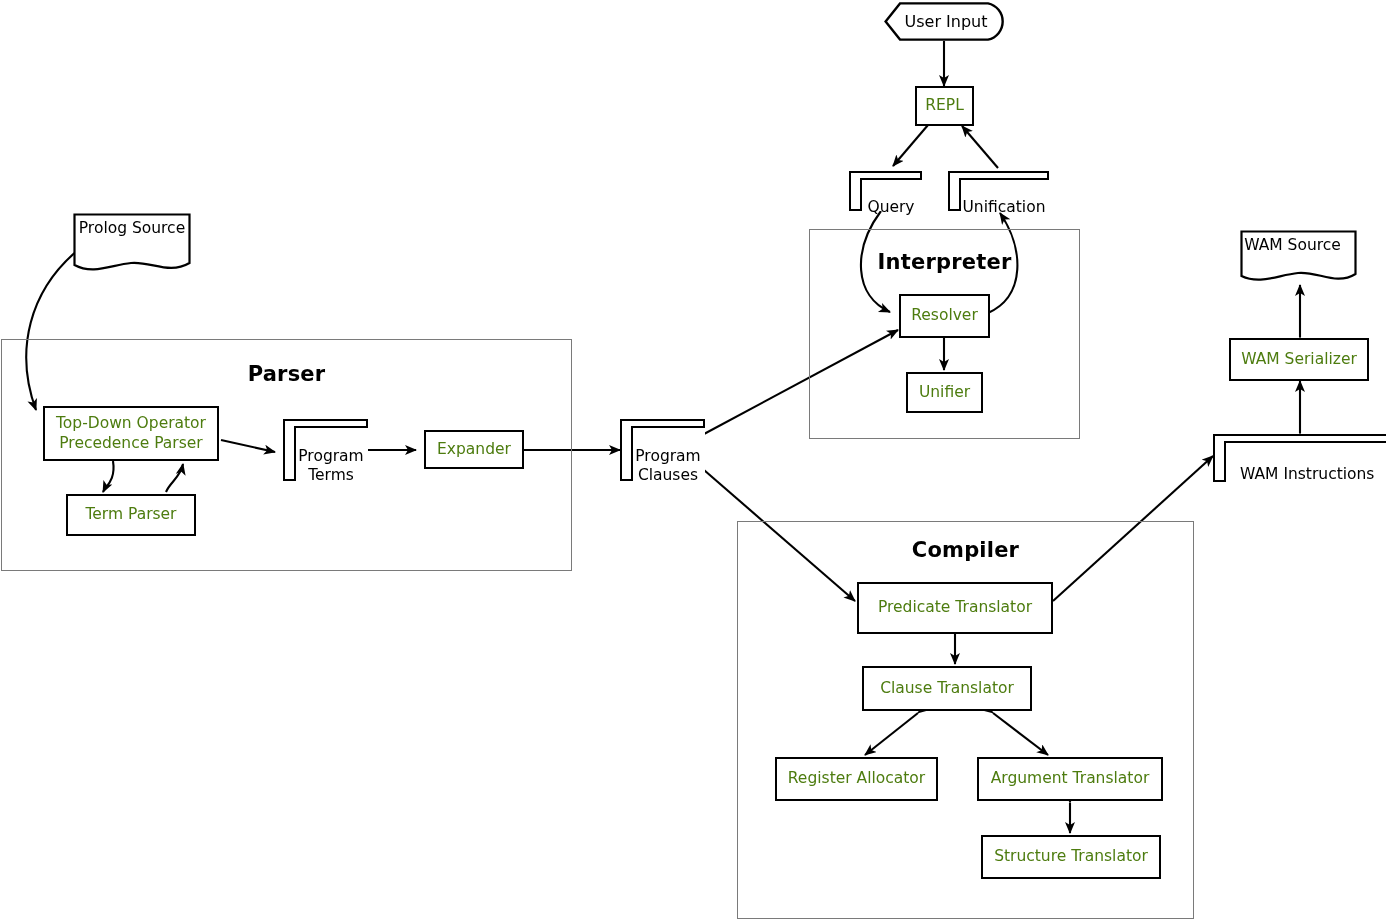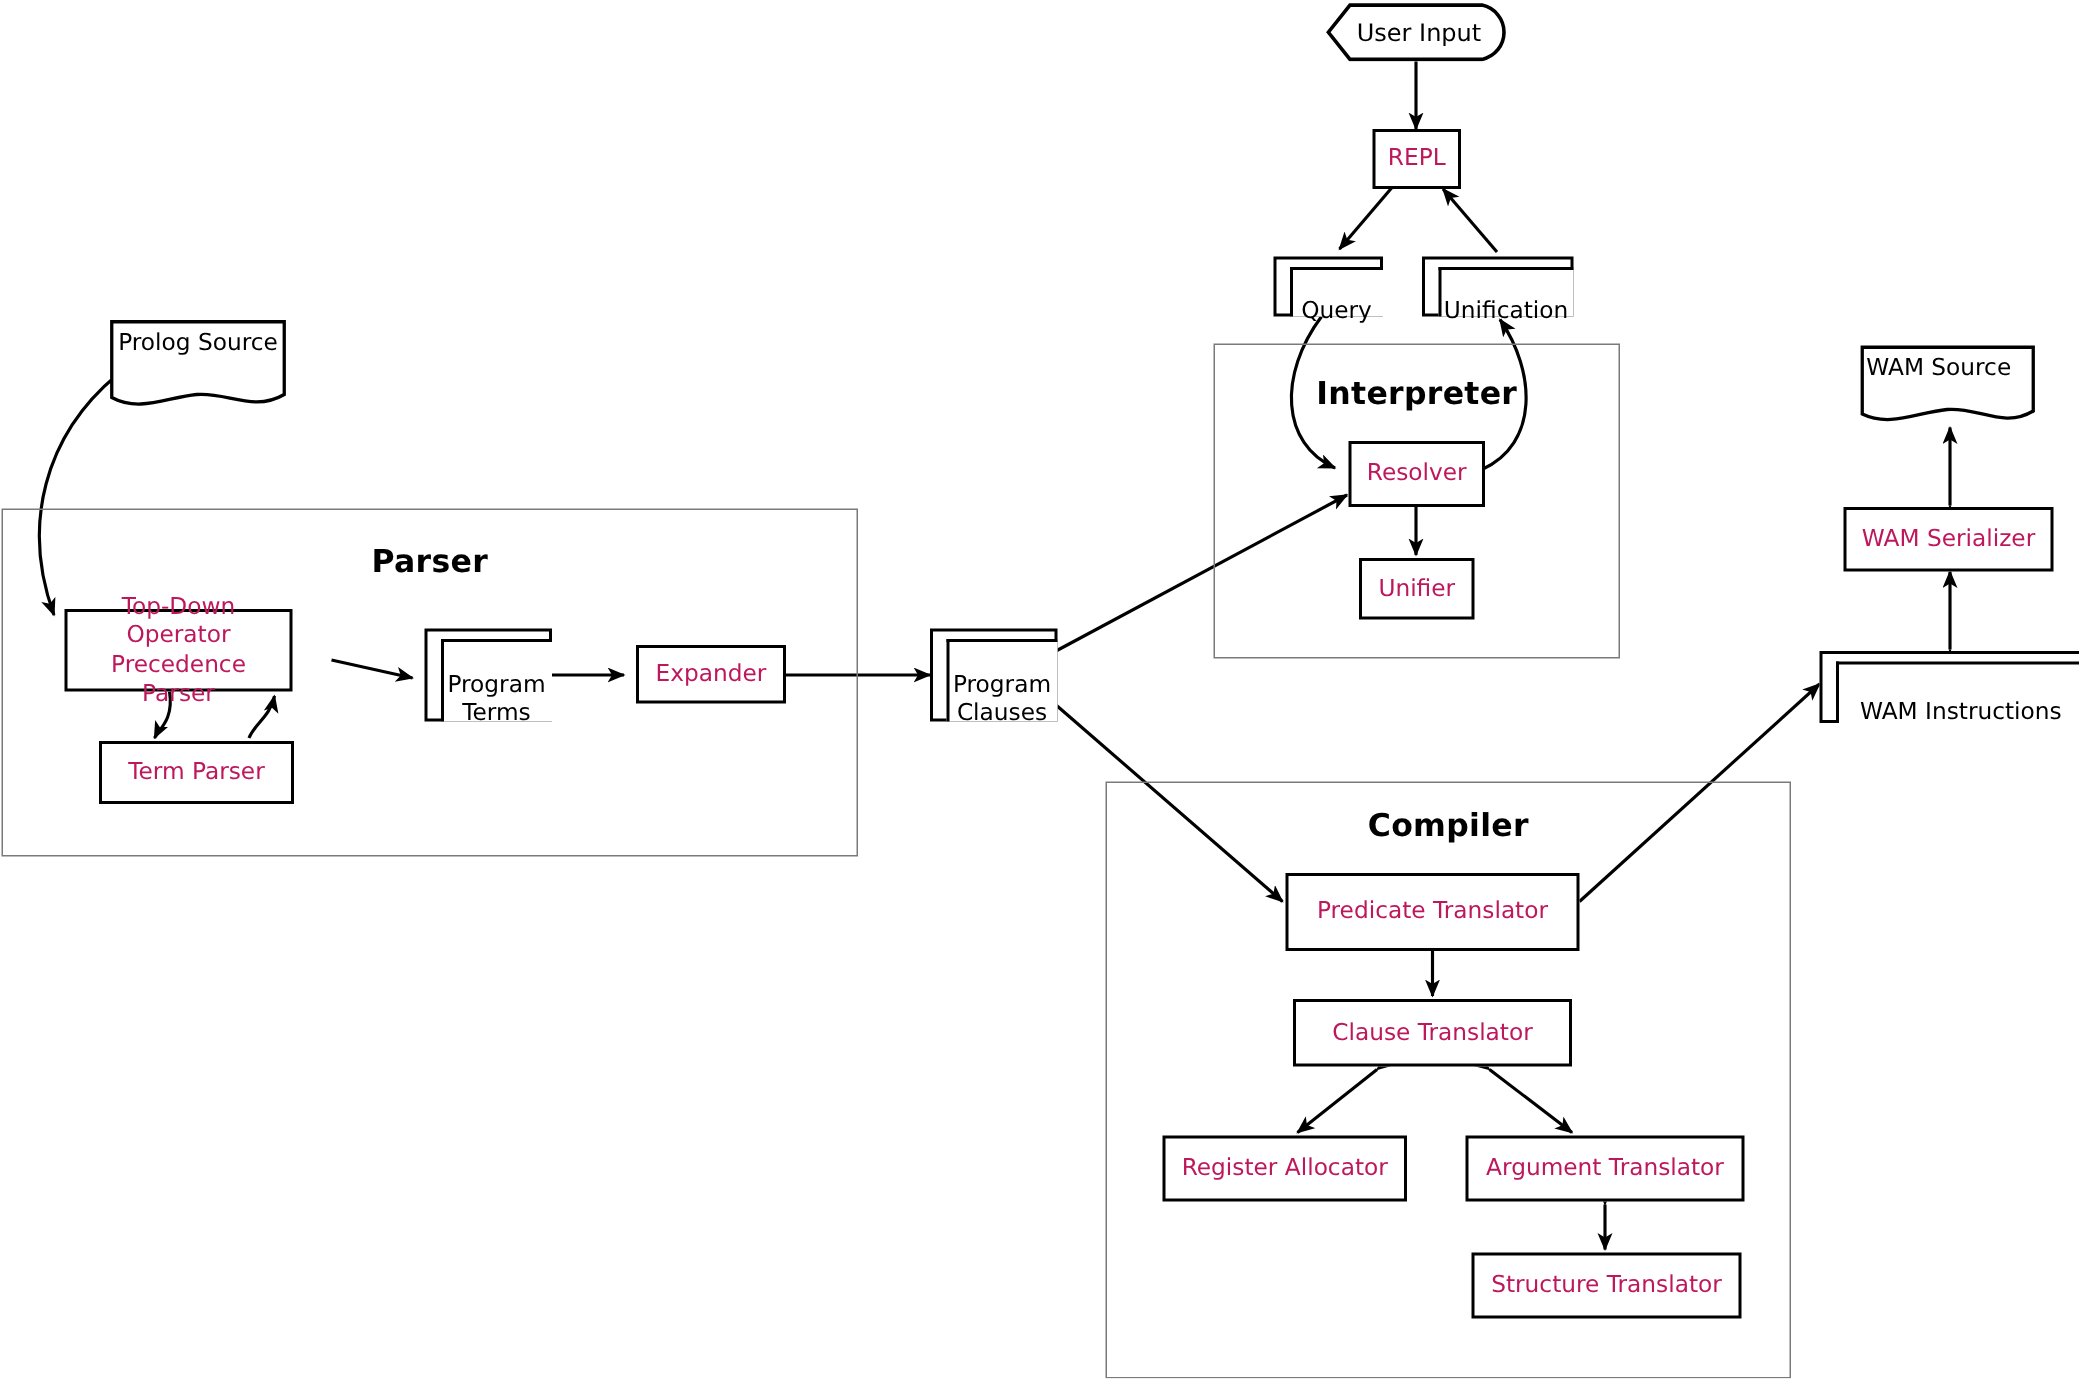--- a/index.html
+++ b/index.html
@@ -46,21 +46,21 @@
   .node {
     position: absolute;
     border: 2.2px solid #000;
     background: #ffffff;
     box-sizing: border-box;
     display: flex;
     align-items: center;
     justify-content: center;
     text-align: center;
     font-size: 15.5px;
-    color: #be185d;
+    color: #4d7c0f;
     line-height: 1.25;
     padding: 2px 4px;
   }
   
   .store {
     position: absolute;
     box-sizing: border-box;
   }
   .store .outer {
     position: absolute;
@@ -194,21 +194,21 @@
     <div class="group-title" style="top:16px;">Compiler</div>
   </div>
 
   <div class="doc" style="left:73px; top:213px; width:118px; height:62px;">
     <svg width="118" height="62" xmlns="http://www.w3.org/2000/svg">
       <path d="M1.5,1.5 H116.5 V50 C 96,62 78,48 58,50 C 38,52 20,62 1.5,52 Z" fill="#fff" stroke="#000" stroke-width="2.2"></path>
     </svg>
     <div class="label">Prolog Source</div>
   </div>
 
-  <div class="node" style="left:43px; top:406px; width:152px; height:55px; flex-direction:column;">
+  <div class="node" style="left:43px; top:406px; width:176px; height:55px; flex-direction:column;">
     <span>Top-Down Operator</span>
     <span>Precedence Parser</span>
   </div>
 
   <div class="node" style="left:66px; top:494px; width:130px; height:42px;">
     <span>Term Parser</span>
   </div>
 
   <div class="store" style="left:283px; top:419px; width:85px; height:62px;">
     <div class="outer"></div>
@@ -260,21 +260,21 @@
   </div>
 
   <div class="node" style="left:906px; top:372px; width:77px; height:41px;">
     <span>Unifier</span>
   </div>
 
   <div class="node" style="left:857px; top:582px; width:196px; height:52px;">
     <span>Predicate Translator</span>
   </div>
 
-  <div class="node" style="left:862px; top:666px; width:186px; height:45px;">
+  <div class="node" style="left:862px; top:666px; width:170px; height:45px;">
     <span>Clause Translator</span>
   </div>
 
   <div class="node" style="left:775px; top:757px; width:163px; height:44px;">
     <span>Register Allocator</span>
   </div>
 
   <div class="node" style="left:977px; top:757px; width:186px; height:44px;">
     <span>Argument Translator</span>
   </div>

